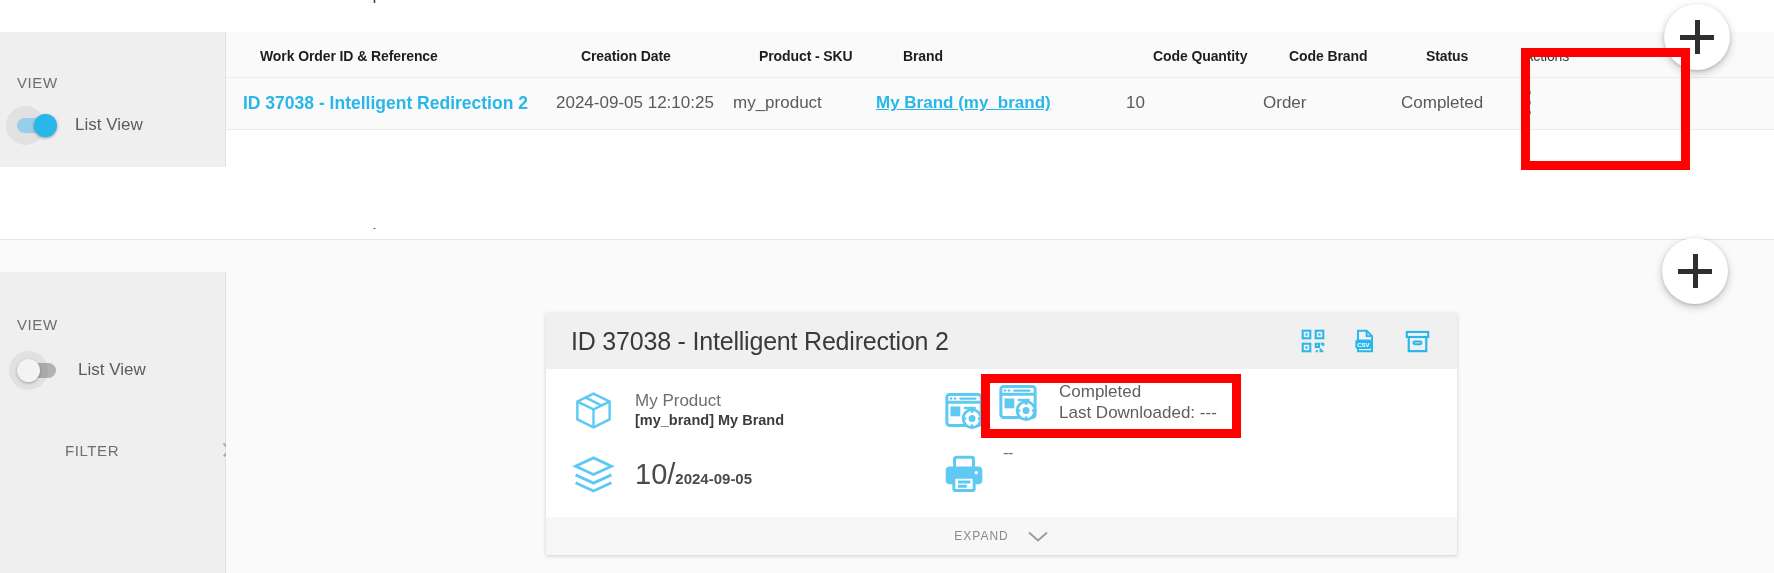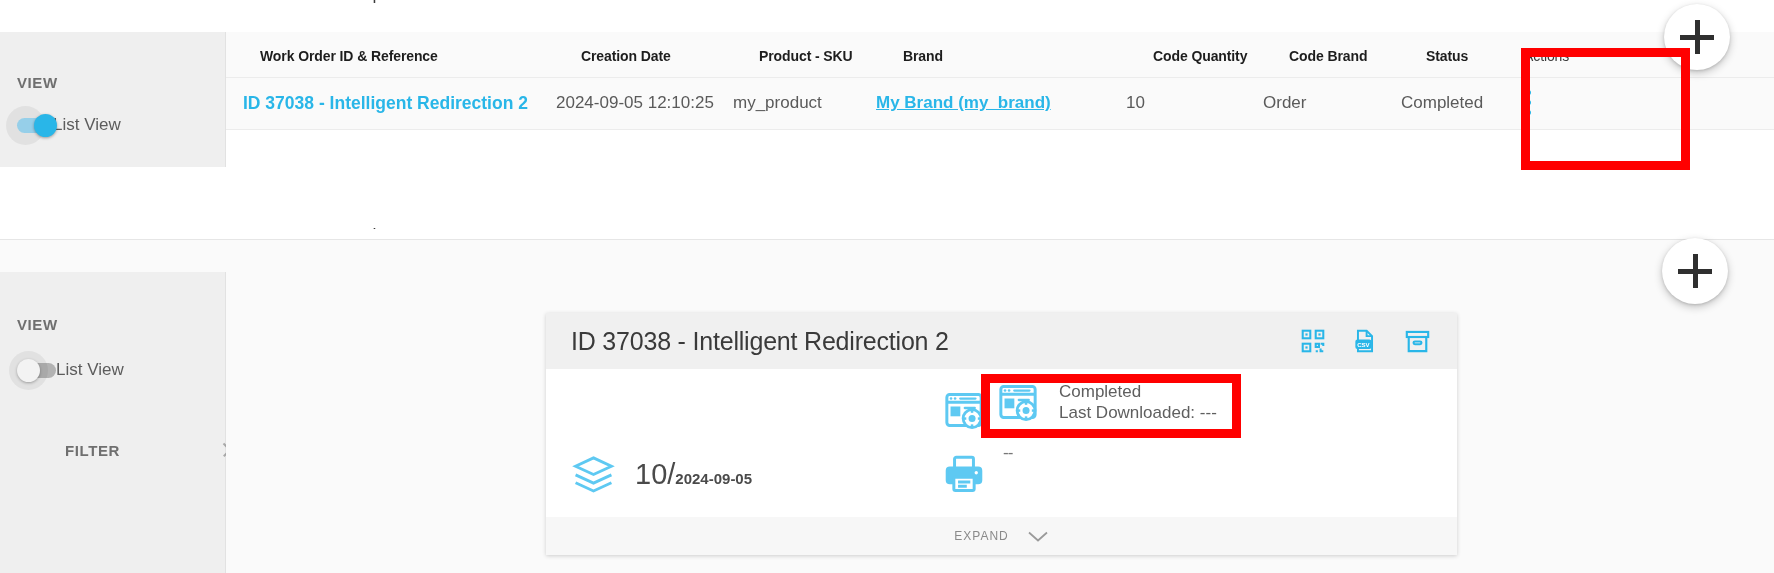--- a/index.html
+++ b/index.html
@@ -39,21 +39,20 @@
     position: absolute; left: 0; width: 226px;
     background: #efefef;
     border-right: 1px solid #e2e2e2;
   }
   #sidebar-top { top: 32px; height: 135px; }
   #sidebar-bottom { top: 272px; height: 301px; }
 
   .side-label {
     font-size: 15px; color: #6f6f6f; letter-spacing: .6px;
     font-family: "Liberation Sans", sans-serif;
-    font-weight: bold;
   }
 
   .toggle-row { display: flex; align-items: center; }
   .switch-track {
     position: relative; width: 36px; height: 15px; border-radius: 8px;
     background: #9fdcf7;
   }
   .switch-track.off { background: #b3b3b3; }
   .switch-knob {
     position: absolute; top: -4px; width: 23px; height: 23px; border-radius: 50%;
@@ -61,21 +60,21 @@
   }
   .switch-track.off .switch-knob {
     background: #f3f3f3; left: -3px;
     box-shadow: 0 1px 3px rgba(0,0,0,.3);
   }
   .switch-track.on .switch-knob { right: -4px; }
   .switch-halo {
     position: absolute; top: -12px; left: -11px; width: 39px; height: 39px;
     border-radius: 50%; background: rgba(0,0,0,.055);
   }
-  .switch-label { font-size: 17px; color: #5c5c5c; }
+  .switch-label { margin-left: 22px; font-size: 17px; color: #5c5c5c; }
 
   .filter-head {
     display: flex; align-items: center; justify-content: space-between;
     width: 175px;
   }
   .x-icon { width: 20px; height: 20px; position: relative; opacity:.55; }
   .x-icon:before, .x-icon:after {
     content:""; position:absolute; left:1px; top:9px; width:18px; height:1.6px;
     background:#707070;
   }
@@ -305,20 +304,34 @@
             <rect x="2.5" y="3.5" width="19" height="4.5"></rect>
             <path d="M4.2 8v12.5h15.6V8"></path>
             <rect x="8.5" y="12" width="7" height="2.4" rx="1.2"></rect>
           </svg>
         </span>
       </div>
     </div>
 
     <div class="wo-body">
 
+      <div class="info-item" style="left:26px;top:20px;">
+        <span>
+          <svg width="43" height="43" viewBox="0 0 24 24" fill="none" stroke="#5ec9f2" stroke-width="1.35">
+            <path d="M12 2.6 21 7v10l-9 4.4L3 17V7z"></path>
+            <path d="M3 7l9 4.4L21 7"></path>
+            <path d="M12 11.4v10"></path>
+            <path d="M7.4 4.7l9 4.4"></path>
+          </svg>
+        </span>
+        <div class="info-text">
+          <div class="info-l1">My Product</div>
+          <div class="info-l2">[my_brand] My Brand</div>
+        </div>
+      </div>
 
       <div class="info-item" style="left:26px;top:84px;">
         <span>
           <svg width="43" height="43" viewBox="0 0 24 24" fill="none" stroke="#5ec9f2" stroke-width="1.6">
             <path d="M12 2.7 22 7.4 12 12 2 7.4z"></path>
             <path d="M2 12.2 12 16.8l10-4.6"></path>
             <path d="M2 16.6 12 21.2l10-4.6"></path>
           </svg>
         </span>
         <div class="info-text">

